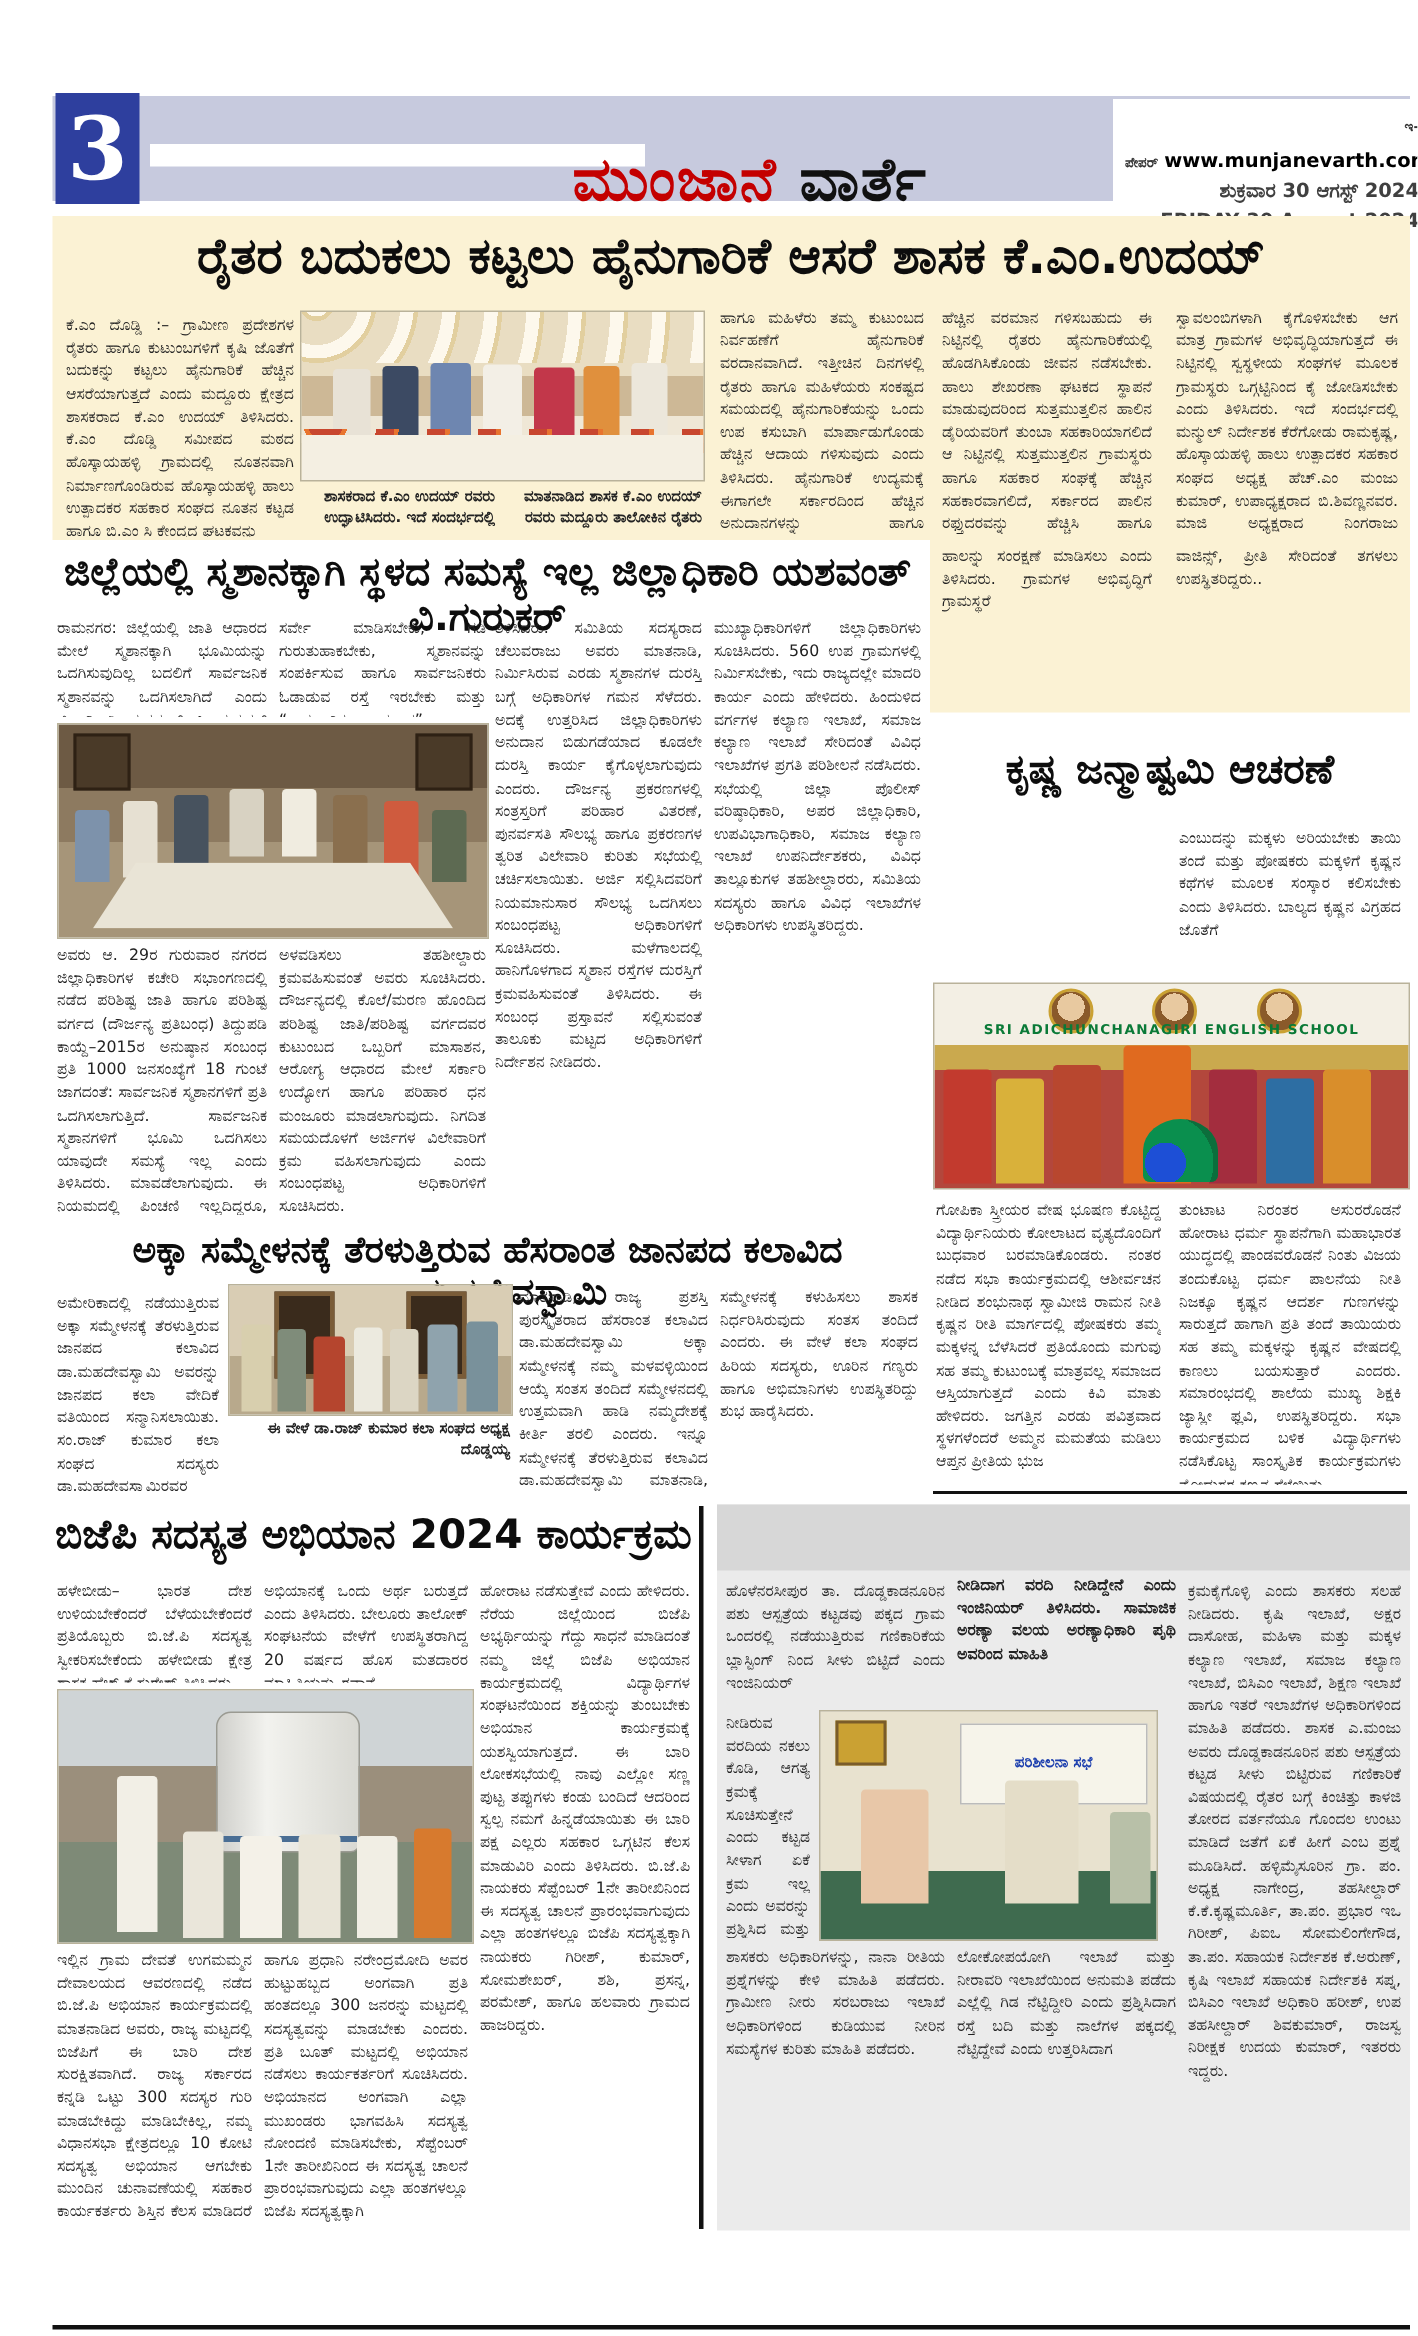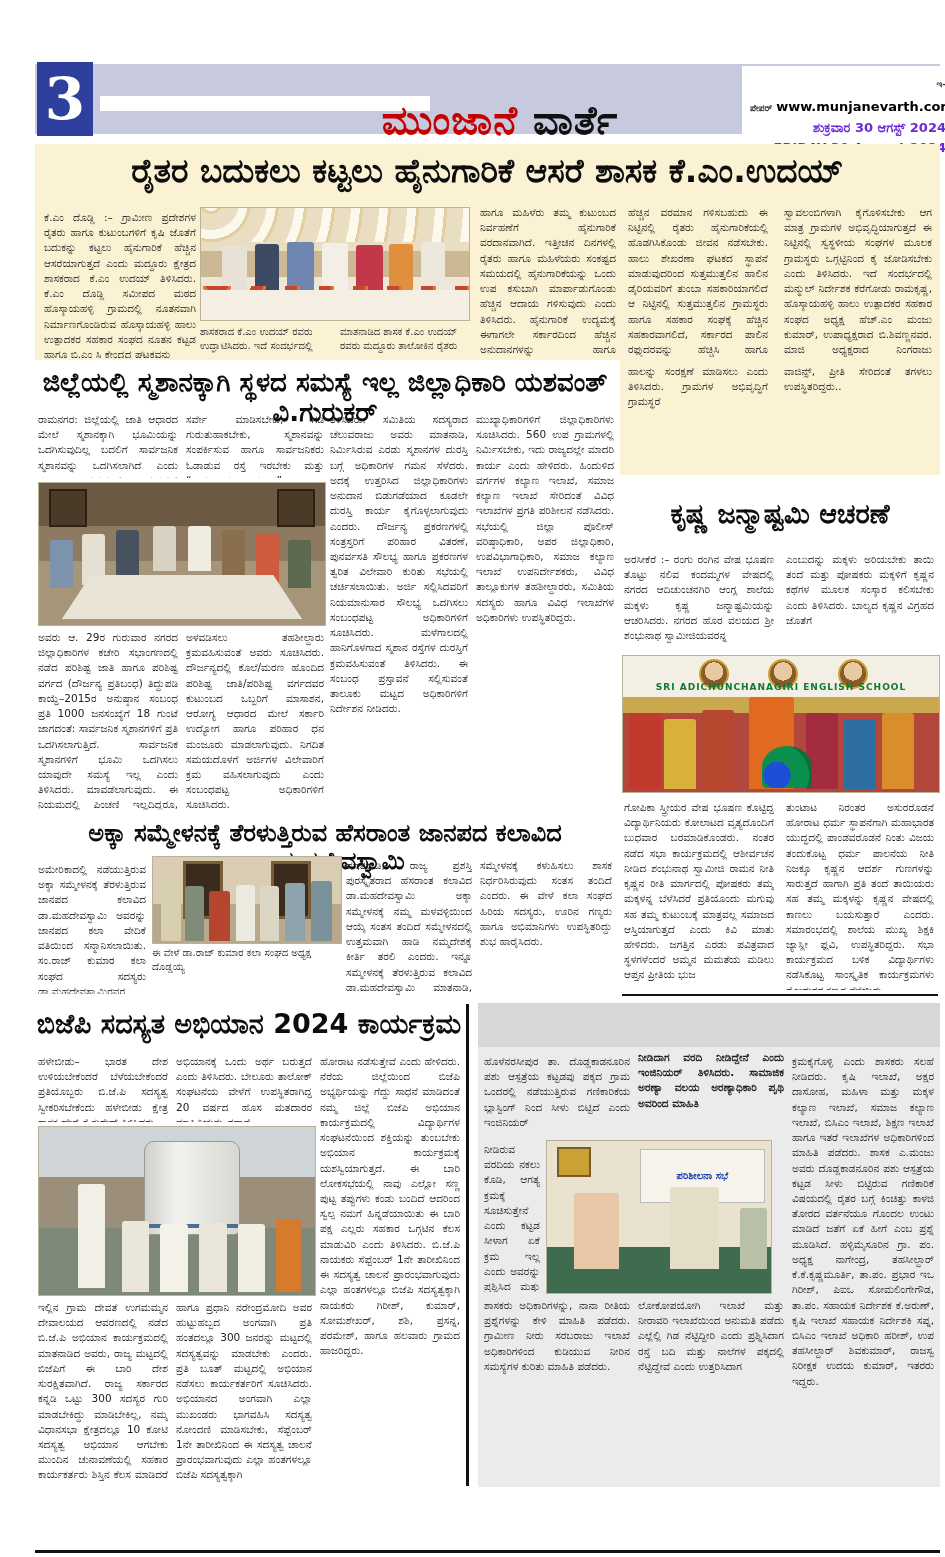--- a/index.html
+++ b/index.html
@@ -12,33 +12,33 @@
   .pagenum{background:#2e3f9e;color:#ffffff;display:flex;align-items:center;justify-content:center;
            font-family:"DejaVu Serif",serif;font-size:58px;font-weight:bold;}
   .masthead{text-align:center;line-height:1;}
   .masthead .t1{font-size:40px;font-weight:bold;letter-spacing:1px;margin-top:32px;}
   .masthead .red{color:#c40000;}
   .masthead .blk{color:#111111;}
   .masthead .sub{font-size:13px;font-weight:bold;color:#222;margin-top:6px;}
   .infobox{background:#ffffff;text-align:right;padding:4px 8px 2px 8px;line-height:1.5;}
   .infobox .l1 small{font-size:9px;color:#333;font-weight:bold;margin-right:4px;}
   .infobox .l1 b{font-size:13px;color:#000;}
-  .infobox .l2,.infobox .l3{font-size:13px;font-weight:bold;color:#6d28d9;}
+  .infobox .l2,.infobox .l3{font-size:13px;font-weight:bold;color:#404040;}
   
   .cream{background:#fbf2d4;}
   .grayart{background:#ebebeb;}
   .grayhead{background:#d7d7d7;}
   .headline{font-weight:bold;color:#0d0d0d;text-align:center;line-height:1.15;}
   .h1{font-size:33px;}
   .h2{font-size:26px;}
   .h3{font-size:24px;}
   .h4{font-size:27px;}
   .h5{font-size:24px;}
   .col{font-size:10.5px;line-height:1.45;text-align:justify;color:#222;overflow:hidden;}
-  .cap{font-size:10px;font-weight:normal;color:#222;text-align:left;line-height:1.4;}
+  .cap{font-size:10px;font-weight:bold;color:#222;text-align:right;line-height:1.4;}
   .vrule{background:#111;}
   .hrule{background:#111;}
   
   .photo{overflow:hidden;border:1px solid #b9b29a;}
   .ph1{background:linear-gradient(180deg,#e9ddc2 0 38%,#cdb896 38% 62%,#efe7d6 62% 78%,#d8cdb4 78% 100%);}
   .ph1 .drape{position:absolute;top:0;left:0;right:0;height:34px;
       background:repeating-radial-gradient(circle at 10px -6px,#fdf8ec 0 9px,#e2cf9f 9px 12px,transparent 12px 28px);}
   .ph1 .table{position:absolute;left:0;right:0;bottom:0;height:30px;background:#f4efe2;}
   .ph1 .swag{position:absolute;left:0;right:0;bottom:18px;height:16px;
       background:repeating-radial-gradient(circle at 16px -4px,#c8462e 0 12px,#e8742e 12px 15px,transparent 15px 34px);}
@@ -129,21 +129,20 @@
     <div class="fig" style="left:87%;top:40%;width:8%;height:34%;background:#5d6a52;"></div>
     <div class="tbl"></div>
   </div>
 
   <div class="abs col" style="left:38px;top:630px;width:140px;height:180px;">ಅವರು ಆ. 29ರ ಗುರುವಾರ ನಗರದ ಜಿಲ್ಲಾಧಿಕಾರಿಗಳ ಕಚೇರಿ ಸಭಾಂಗಣದಲ್ಲಿ ನಡೆದ ಪರಿಶಿಷ್ಟ ಜಾತಿ ಹಾಗೂ ಪರಿಶಿಷ್ಟ ವರ್ಗದ (ದೌರ್ಜನ್ಯ ಪ್ರತಿಬಂಧ) ತಿದ್ದುಪಡಿ ಕಾಯ್ದೆ–2015ರ ಅನುಷ್ಠಾನ ಸಂಬಂಧ ಪ್ರತಿ 1000 ಜನಸಂಖ್ಯೆಗೆ 18 ಗುಂಟೆ ಜಾಗದಂತೆ: ಸಾರ್ವಜನಿಕ ಸ್ಮಶಾನಗಳಿಗೆ ಪ್ರತಿ ಒದಗಿಸಲಾಗುತ್ತಿದೆ. ಸಾರ್ವಜನಿಕ ಸ್ಮಶಾನಗಳಿಗೆ ಭೂಮಿ ಒದಗಿಸಲು ಯಾವುದೇ ಸಮಸ್ಯೆ ಇಲ್ಲ ಎಂದು ತಿಳಿಸಿದರು. ಮಾವಡೆಲಾಗುವುದು. ಈ ನಿಯಮದಲ್ಲಿ ಪಿಂಚಣಿ ಇಲ್ಲದಿದ್ದರೂ, ಮರಣ ಹೊಂದಿದ ಅವಲಂಬಿತರಿಗೆ 24 ಗಂಟೆಯೊಳಗೆ ನೀಡಲಾಗುವುದು. ಜಾತಿ ಪ್ರಮಾಣ ಪತ್ರವನ್ನು, ಆಗತ್ಯ ದಾಖಲೆಗಳನ್ನು ಸಲ್ಲಿಸಿದ ನಂತರ ಪರಿಹಾರ ನೀಡಲಾಗುವುದು ಎಂದು ಹೇಳಿದರು.</div>
   <div class="abs col" style="left:186px;top:630px;width:138px;height:180px;">ಅಳವಡಿಸಲು ತಹಶೀಲ್ದಾರು ಕ್ರಮವಹಿಸುವಂತೆ ಅವರು ಸೂಚಿಸಿದರು. ದೌರ್ಜನ್ಯದಲ್ಲಿ ಕೊಲೆ/ಮರಣ ಹೊಂದಿದ ಪರಿಶಿಷ್ಟ ಜಾತಿ/ಪರಿಶಿಷ್ಟ ವರ್ಗದವರ ಕುಟುಂಬದ ಒಬ್ಬರಿಗೆ ಮಾಸಾಶನ, ಆರೋಗ್ಯ ಆಧಾರದ ಮೇಲೆ ಸರ್ಕಾರಿ ಉದ್ಯೋಗ ಹಾಗೂ ಪರಿಹಾರ ಧನ ಮಂಜೂರು ಮಾಡಲಾಗುವುದು. ನಿಗದಿತ ಸಮಯದೊಳಗೆ ಅರ್ಜಿಗಳ ವಿಲೇವಾರಿಗೆ ಕ್ರಮ ವಹಿಸಲಾಗುವುದು ಎಂದು ಸಂಬಂಧಪಟ್ಟ ಅಧಿಕಾರಿಗಳಿಗೆ ಸೂಚಿಸಿದರು.</div>
   <div class="abs col" style="left:330px;top:412px;width:138px;height:398px;">ತಿಳಿಸಿದರು. ಸಮಿತಿಯ ಸದಸ್ಯರಾದ ಚೆಲುವರಾಜು ಅವರು ಮಾತನಾಡಿ, ನಿರ್ಮಿಸಿರುವ ಎರಡು ಸ್ಮಶಾನಗಳ ದುರಸ್ತಿ ಬಗ್ಗೆ ಅಧಿಕಾರಿಗಳ ಗಮನ ಸೆಳೆದರು. ಅದಕ್ಕೆ ಉತ್ತರಿಸಿದ ಜಿಲ್ಲಾಧಿಕಾರಿಗಳು ಅನುದಾನ ಬಿಡುಗಡೆಯಾದ ಕೂಡಲೇ ದುರಸ್ತಿ ಕಾರ್ಯ ಕೈಗೊಳ್ಳಲಾಗುವುದು ಎಂದರು. ದೌರ್ಜನ್ಯ ಪ್ರಕರಣಗಳಲ್ಲಿ ಸಂತ್ರಸ್ತರಿಗೆ ಪರಿಹಾರ ವಿತರಣೆ, ಪುನರ್ವಸತಿ ಸೌಲಭ್ಯ ಹಾಗೂ ಪ್ರಕರಣಗಳ ತ್ವರಿತ ವಿಲೇವಾರಿ ಕುರಿತು ಸಭೆಯಲ್ಲಿ ಚರ್ಚಿಸಲಾಯಿತು. ಅರ್ಜಿ ಸಲ್ಲಿಸಿದವರಿಗೆ ನಿಯಮಾನುಸಾರ ಸೌಲಭ್ಯ ಒದಗಿಸಲು ಸಂಬಂಧಪಟ್ಟ ಅಧಿಕಾರಿಗಳಿಗೆ ಸೂಚಿಸಿದರು. ಮಳೆಗಾಲದಲ್ಲಿ ಹಾನಿಗೊಳಗಾದ ಸ್ಮಶಾನ ರಸ್ತೆಗಳ ದುರಸ್ತಿಗೆ ಕ್ರಮವಹಿಸುವಂತೆ ತಿಳಿಸಿದರು. ಈ ಸಂಬಂಧ ಪ್ರಸ್ತಾವನೆ ಸಲ್ಲಿಸುವಂತೆ ತಾಲೂಕು ಮಟ್ಟದ ಅಧಿಕಾರಿಗಳಿಗೆ ನಿರ್ದೇಶನ ನೀಡಿದರು.</div>
   <div class="abs col" style="left:476px;top:412px;width:138px;height:398px;">ಮುಖ್ಯಾಧಿಕಾರಿಗಳಿಗೆ ಜಿಲ್ಲಾಧಿಕಾರಿಗಳು ಸೂಚಿಸಿದರು. 560 ಉಪ ಗ್ರಾಮಗಳಲ್ಲಿ ನಿರ್ಮಿಸಬೇಕು, ಇದು ರಾಜ್ಯದಲ್ಲೇ ಮಾದರಿ ಕಾರ್ಯ ಎಂದು ಹೇಳಿದರು. ಹಿಂದುಳಿದ ವರ್ಗಗಳ ಕಲ್ಯಾಣ ಇಲಾಖೆ, ಸಮಾಜ ಕಲ್ಯಾಣ ಇಲಾಖೆ ಸೇರಿದಂತೆ ವಿವಿಧ ಇಲಾಖೆಗಳ ಪ್ರಗತಿ ಪರಿಶೀಲನೆ ನಡೆಸಿದರು. ಸಭೆಯಲ್ಲಿ ಜಿಲ್ಲಾ ಪೊಲೀಸ್ ವರಿಷ್ಠಾಧಿಕಾರಿ, ಅಪರ ಜಿಲ್ಲಾಧಿಕಾರಿ, ಉಪವಿಭಾಗಾಧಿಕಾರಿ, ಸಮಾಜ ಕಲ್ಯಾಣ ಇಲಾಖೆ ಉಪನಿರ್ದೇಶಕರು, ವಿವಿಧ ತಾಲ್ಲೂಕುಗಳ ತಹಶೀಲ್ದಾರರು, ಸಮಿತಿಯ ಸದಸ್ಯರು ಹಾಗೂ ವಿವಿಧ ಇಲಾಖೆಗಳ ಅಧಿಕಾರಿಗಳು ಉಪಸ್ಥಿತರಿದ್ದರು.</div>
 
   <div class="abs headline h4" style="left:622px;top:498px;width:316px;">ಕೃಷ್ಣ ಜನ್ಮಾಷ್ಟಮಿ ಆಚರಣೆ</div>
-  <div class="abs col" style="left:624px;top:552px;width:150px;height:100px;">ಅರಸೀಕೆರೆ :– ರಂಗು ರಂಗಿನ ವೇಷ ಭೂಷಣ ತೊಟ್ಟು ನಲಿವ ಕಂದಮ್ಮಗಳ ವೇಷದಲ್ಲಿ ನಗರದ ಆದಿಚುಂಚನಗಿರಿ ಆಂಗ್ಲ ಶಾಲೆಯ ಮಕ್ಕಳು ಕೃಷ್ಣ ಜನ್ಮಾಷ್ಟಮಿಯನ್ನು ಆಚರಿಸಿದರು. ನಗರದ ಹೊರ ವಲಯದ ಶ್ರೀ ಶಂಭುನಾಥ ಸ್ವಾಮೀಜಿಯವರನ್ನ</div>
   <div class="abs col" style="left:786px;top:552px;width:148px;height:100px;">ಎಂಬುದನ್ನು ಮಕ್ಕಳು ಅರಿಯಬೇಕು ತಾಯಿ ತಂದೆ ಮತ್ತು ಪೋಷಕರು ಮಕ್ಕಳಿಗೆ ಕೃಷ್ಣನ ಕಥೆಗಳ ಮೂಲಕ ಸಂಸ್ಕಾರ ಕಲಿಸಬೇಕು ಎಂದು ತಿಳಿಸಿದರು. ಬಾಲ್ಯದ ಕೃಷ್ಣನ ವಿಗ್ರಹದ ಜೊತೆಗೆ</div>
 
   <div class="abs photo ph3" style="left:622px;top:655px;width:316px;height:136px;">
     <div class="portrait" style="left:24%;"></div>
     <div class="portrait" style="left:46%;"></div>
     <div class="portrait" style="left:68%;"></div>
     <div class="bannertxt">SRI ADICHUNCHANAGIRI ENGLISH SCHOOL</div>
     <div class="fig" style="left:2%;top:42%;width:10%;height:56%;background:#c23a2e;"></div>
     <div class="fig" style="left:13%;top:46%;width:10%;height:52%;background:#d9b13a;"></div>
     <div class="fig" style="left:25%;top:40%;width:10%;height:58%;background:#b8472f;"></div>

